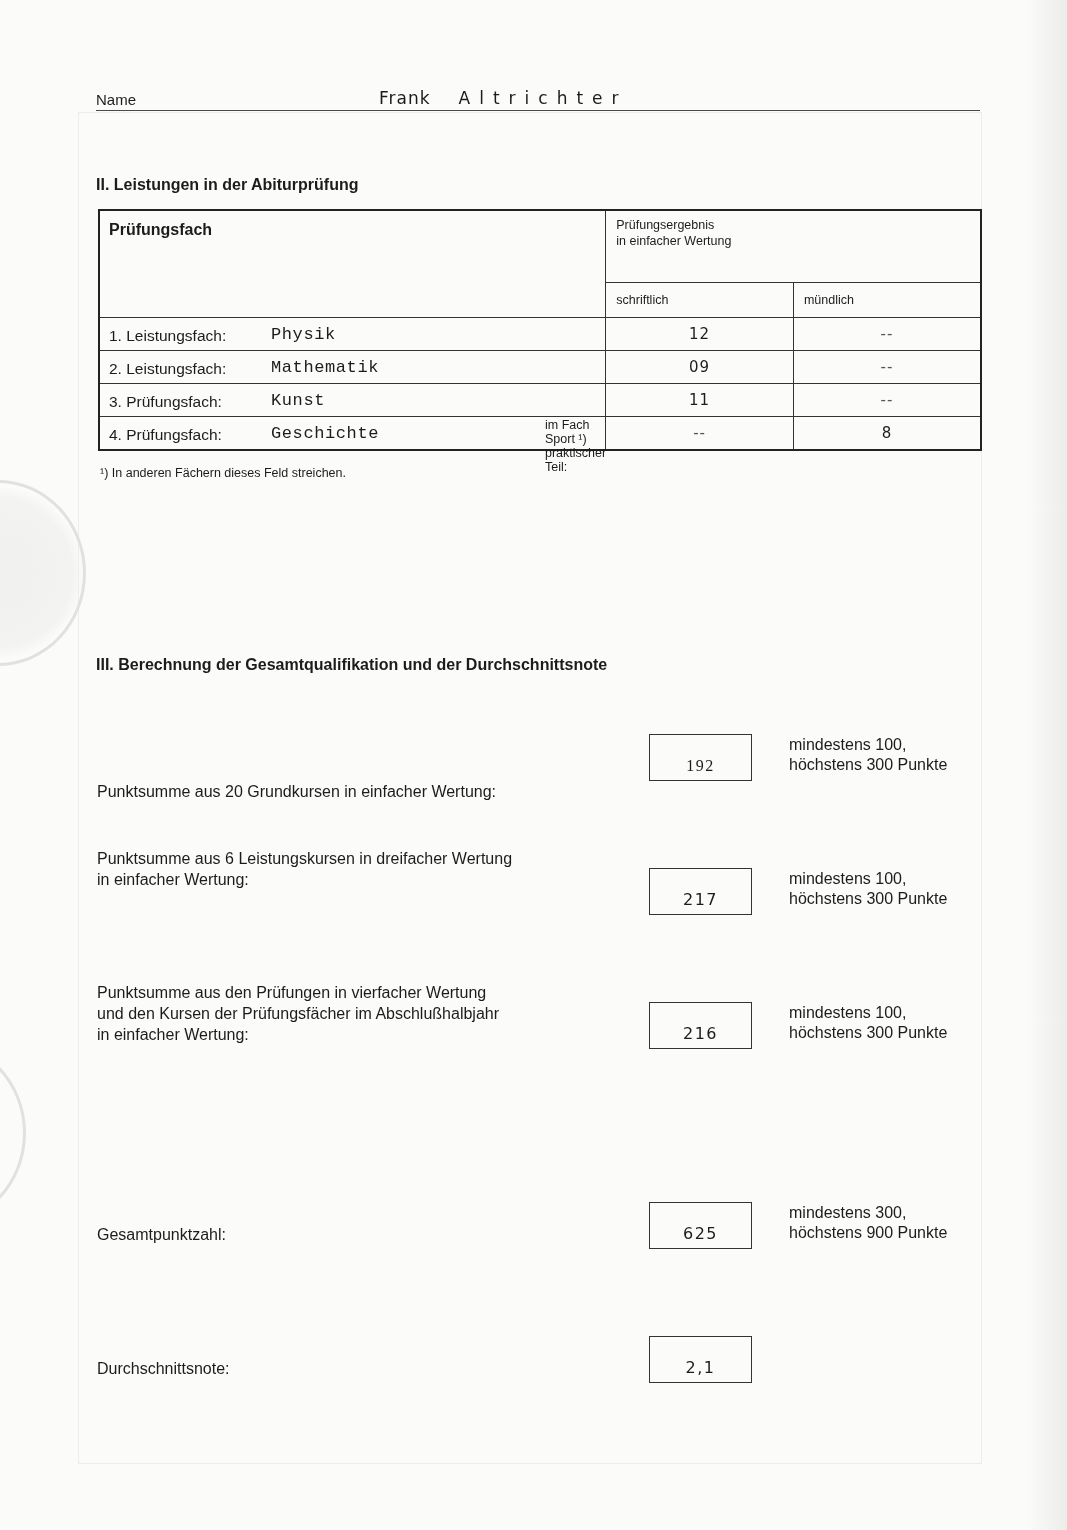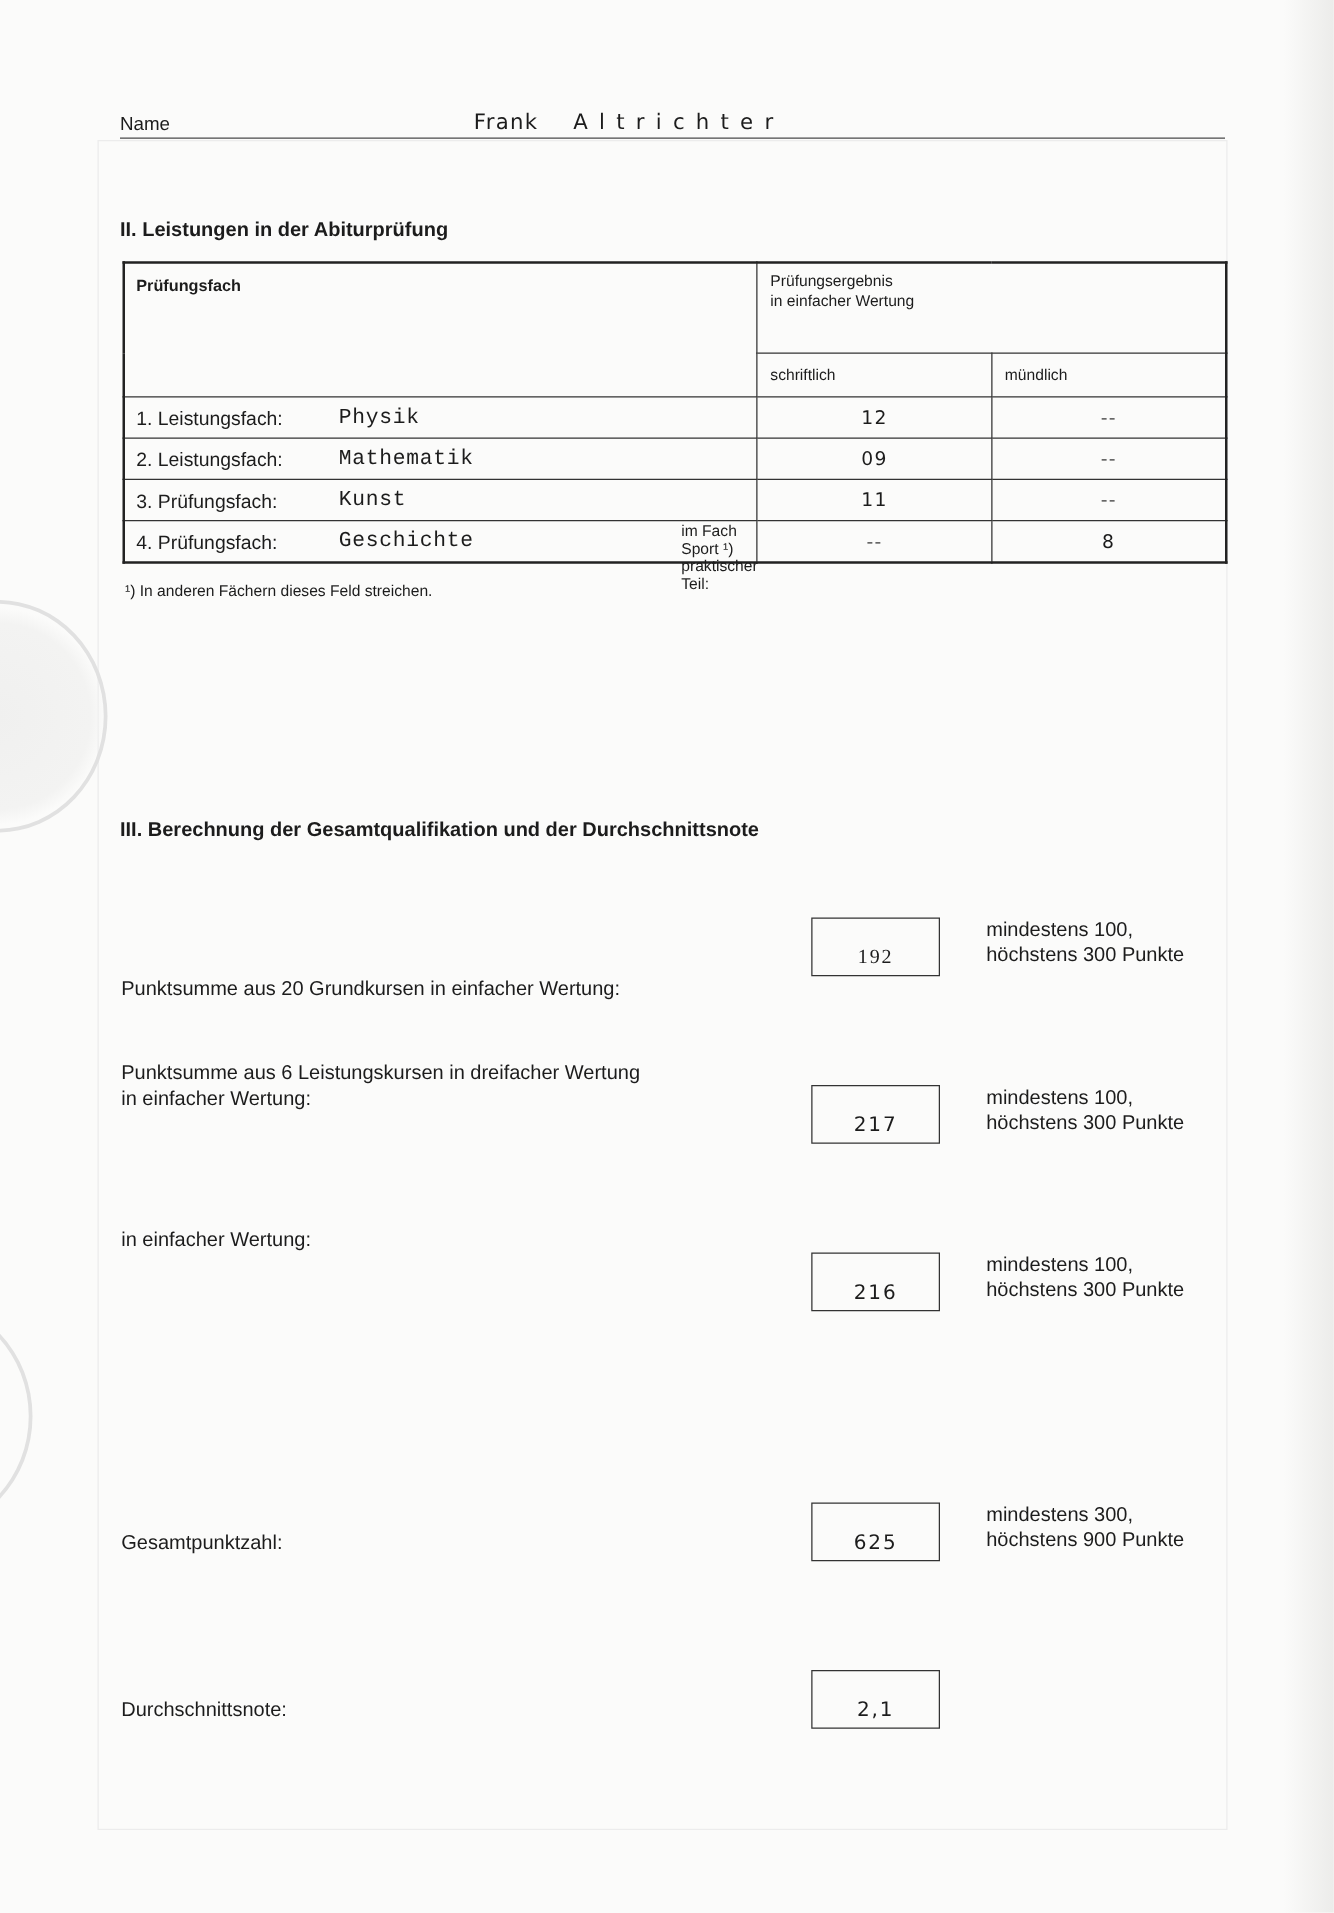--- a/index.html
+++ b/index.html
@@ -41,21 +41,21 @@
 
     .section-title {
       position: absolute; left: 96px; font-size: 16px; font-weight: bold;
     }
 
     table.exam {
       position: absolute; left: 98px; top: 209px; width: 884px;
       border-collapse: collapse; border: 2px solid #222;
     }
     table.exam td { border: 1px solid #333; padding: 0; vertical-align: middle; }
-    .hdr-subject { vertical-align: top !important; font-size: 13px; font-weight: bold; padding: 10px 0 0 9px !important; }
+    .hdr-subject { vertical-align: top !important; font-size: 16px; font-weight: bold; padding: 10px 0 0 9px !important; }
     .hdr-result { height: 65px; vertical-align: top !important; font-size: 12.5px; padding: 6px 0 0 10px !important; line-height: 16px; }
     .hdr-sub { height: 34px; font-size: 12.5px; padding-left: 10px !important; }
     .row td { height: 32px; }
     .subj-cell { position: relative; font-size: 15.5px; }
     .subj-kind { position: absolute; left: 9px; top: 9px; }
     .subj-name { position: absolute; left: 171px; top: 7px; font-family: Liberation Mono, monospace; font-size: 17px; letter-spacing: 0.6px; }
     .sport-note { position: absolute; left: 445px; top: 1px; font-size: 12.5px; line-height: 14px; }
     .score { text-align: center; font-family: "DejaVu Sans", sans-serif; font-size: 15px; letter-spacing: 1px; }
     .score.dash { color: #555; }
     .footnote { position: absolute; left: 100px; top: 466px; font-size: 12.5px; }
@@ -160,20 +160,22 @@
   <div>Punktsumme aus 6 Leistungskursen in dreifacher Wertung</div>
   <div>in einfacher Wertung:</div>
 </div>
 <div class="calc-box" style="top:868px;">217</div>
 <div class="calc-range" style="top:869px;">
   <div>mindestens 100,</div>
   <div>höchstens 300 Punkte</div>
 </div>
 
 <div class="calc-label" style="top:982px;">
+  <div>Punktsumme aus den Prüfungen in vierfacher Wertung</div>
+  <div>und den Kursen der Prüfungsfächer im Abschlußhalbjahr</div>
   <div>in einfacher Wertung:</div>
 </div>
 <div class="calc-box" style="top:1002px;">216</div>
 <div class="calc-range" style="top:1003px;">
   <div>mindestens 100,</div>
   <div>höchstens 300 Punkte</div>
 </div>
 
 <div class="calc-label" style="top:1224px;">
   <div>Gesamtpunktzahl:</div>

